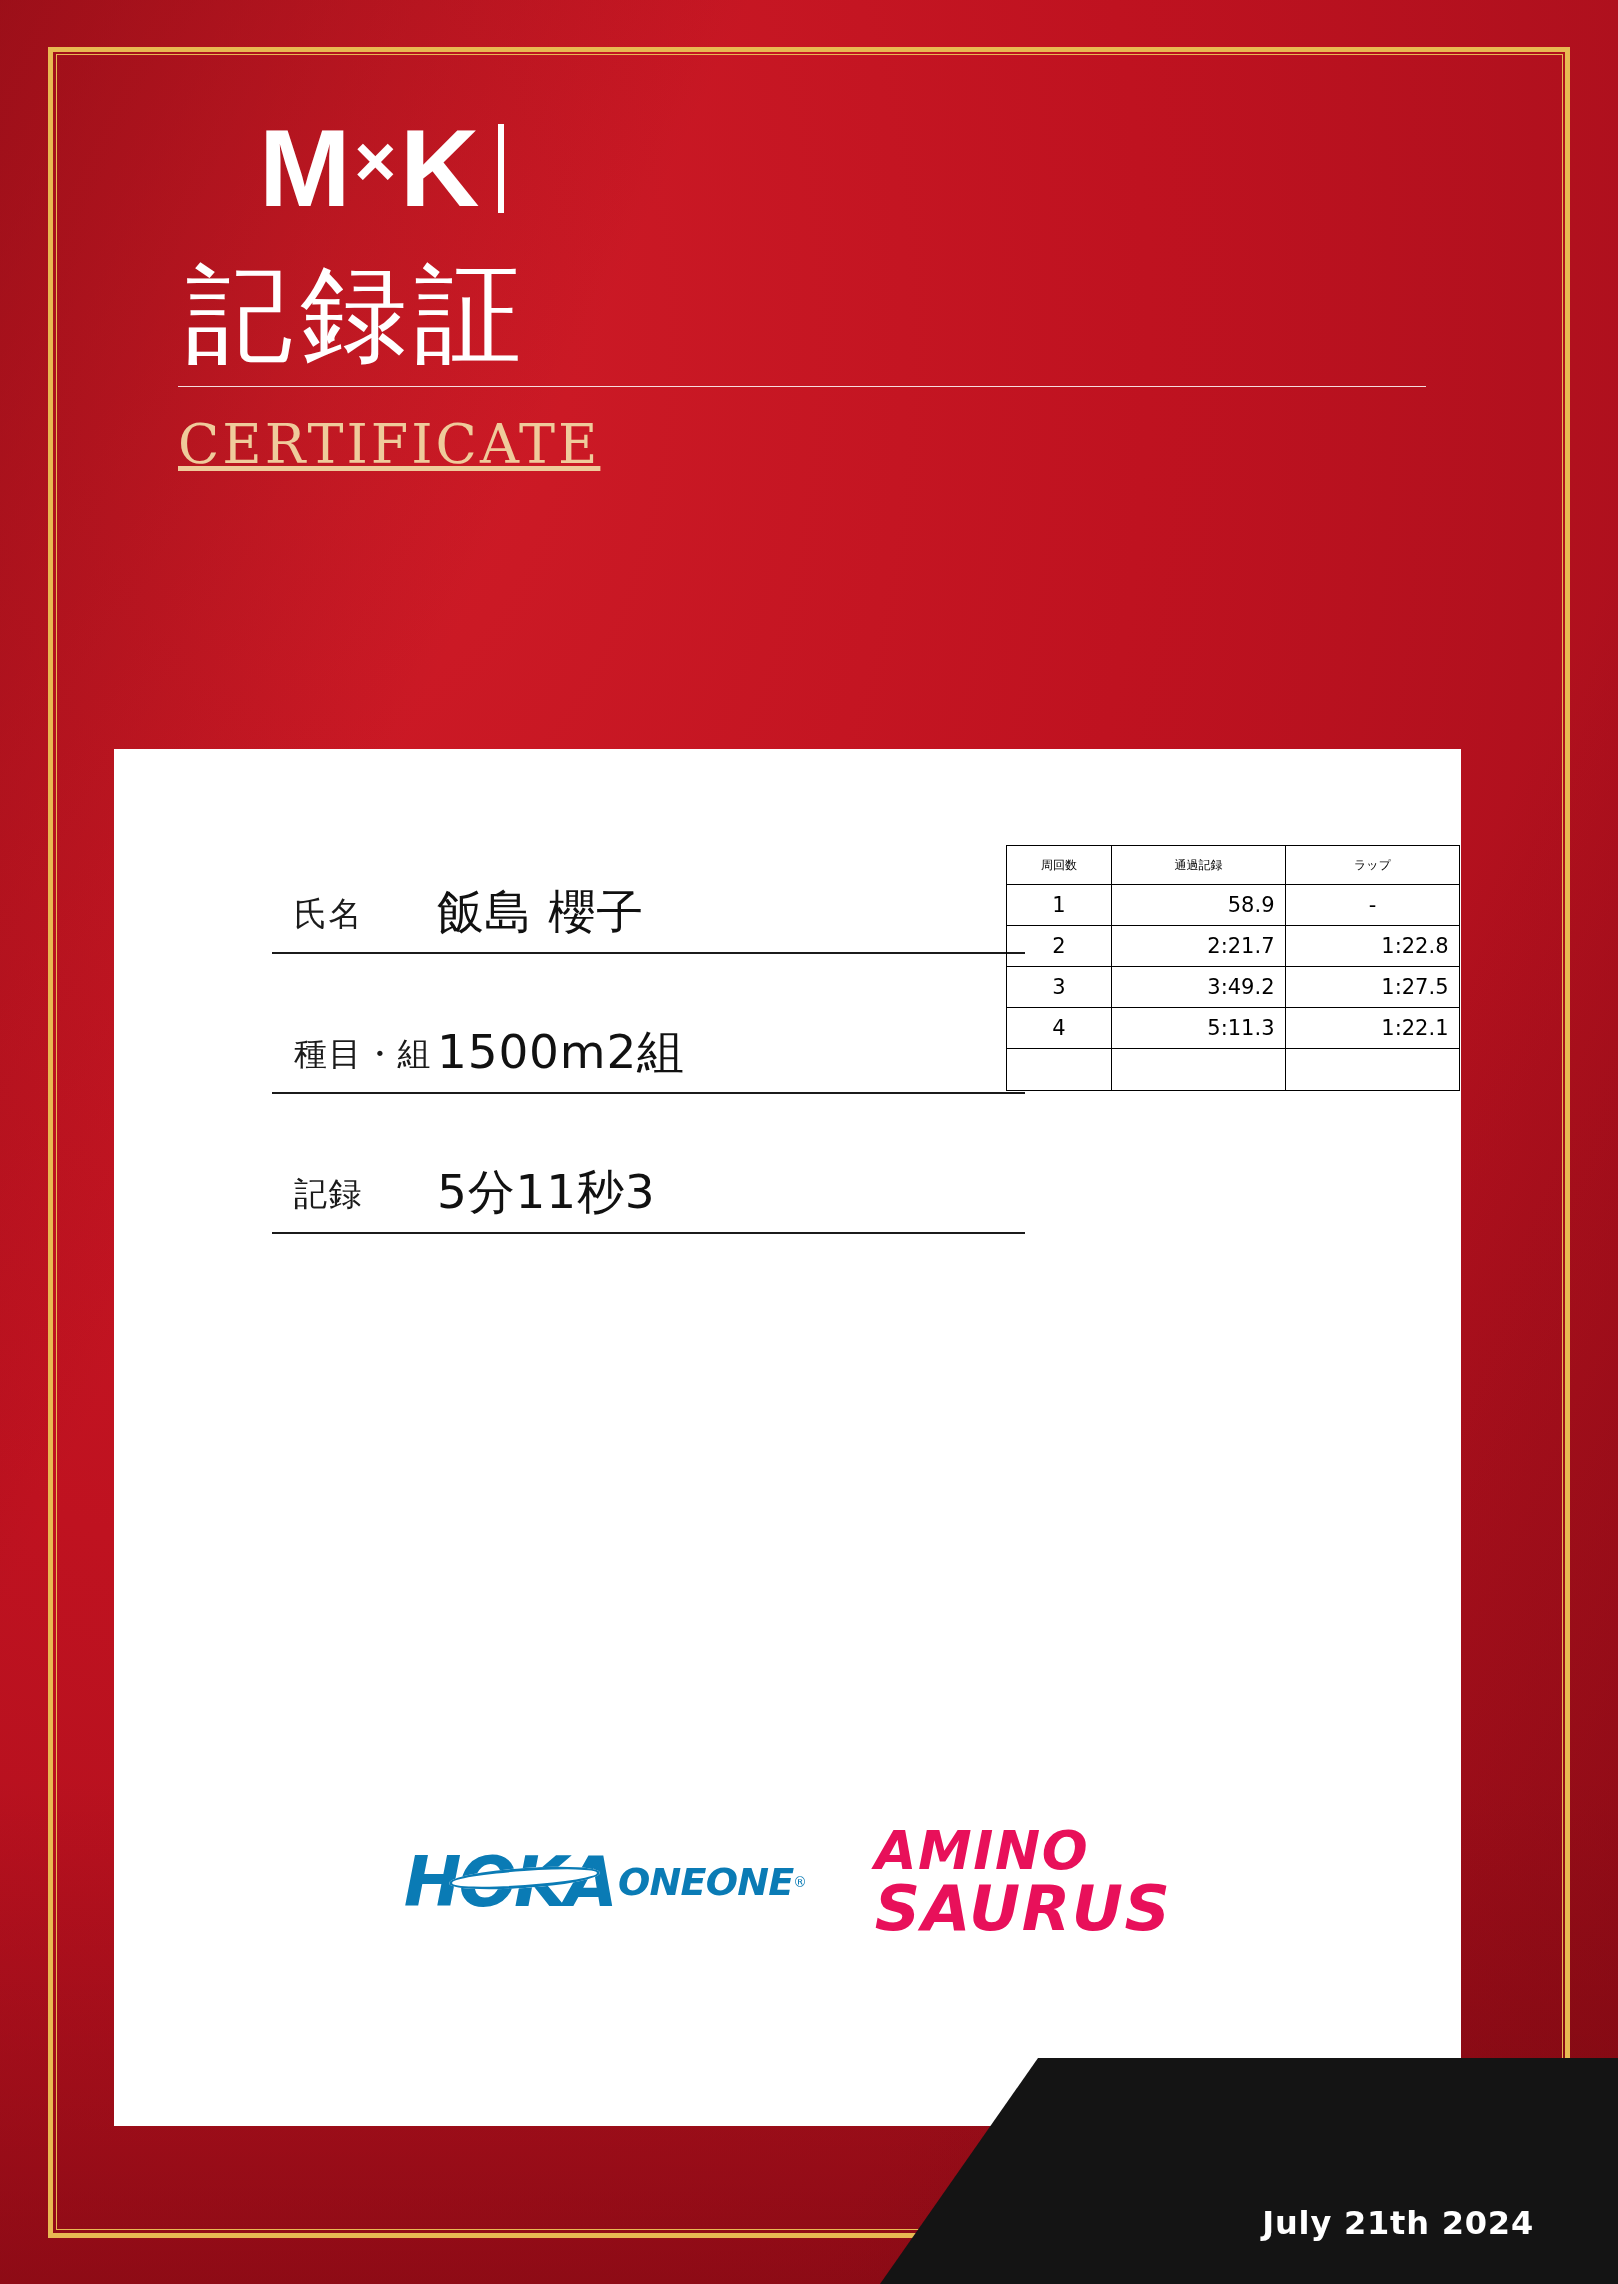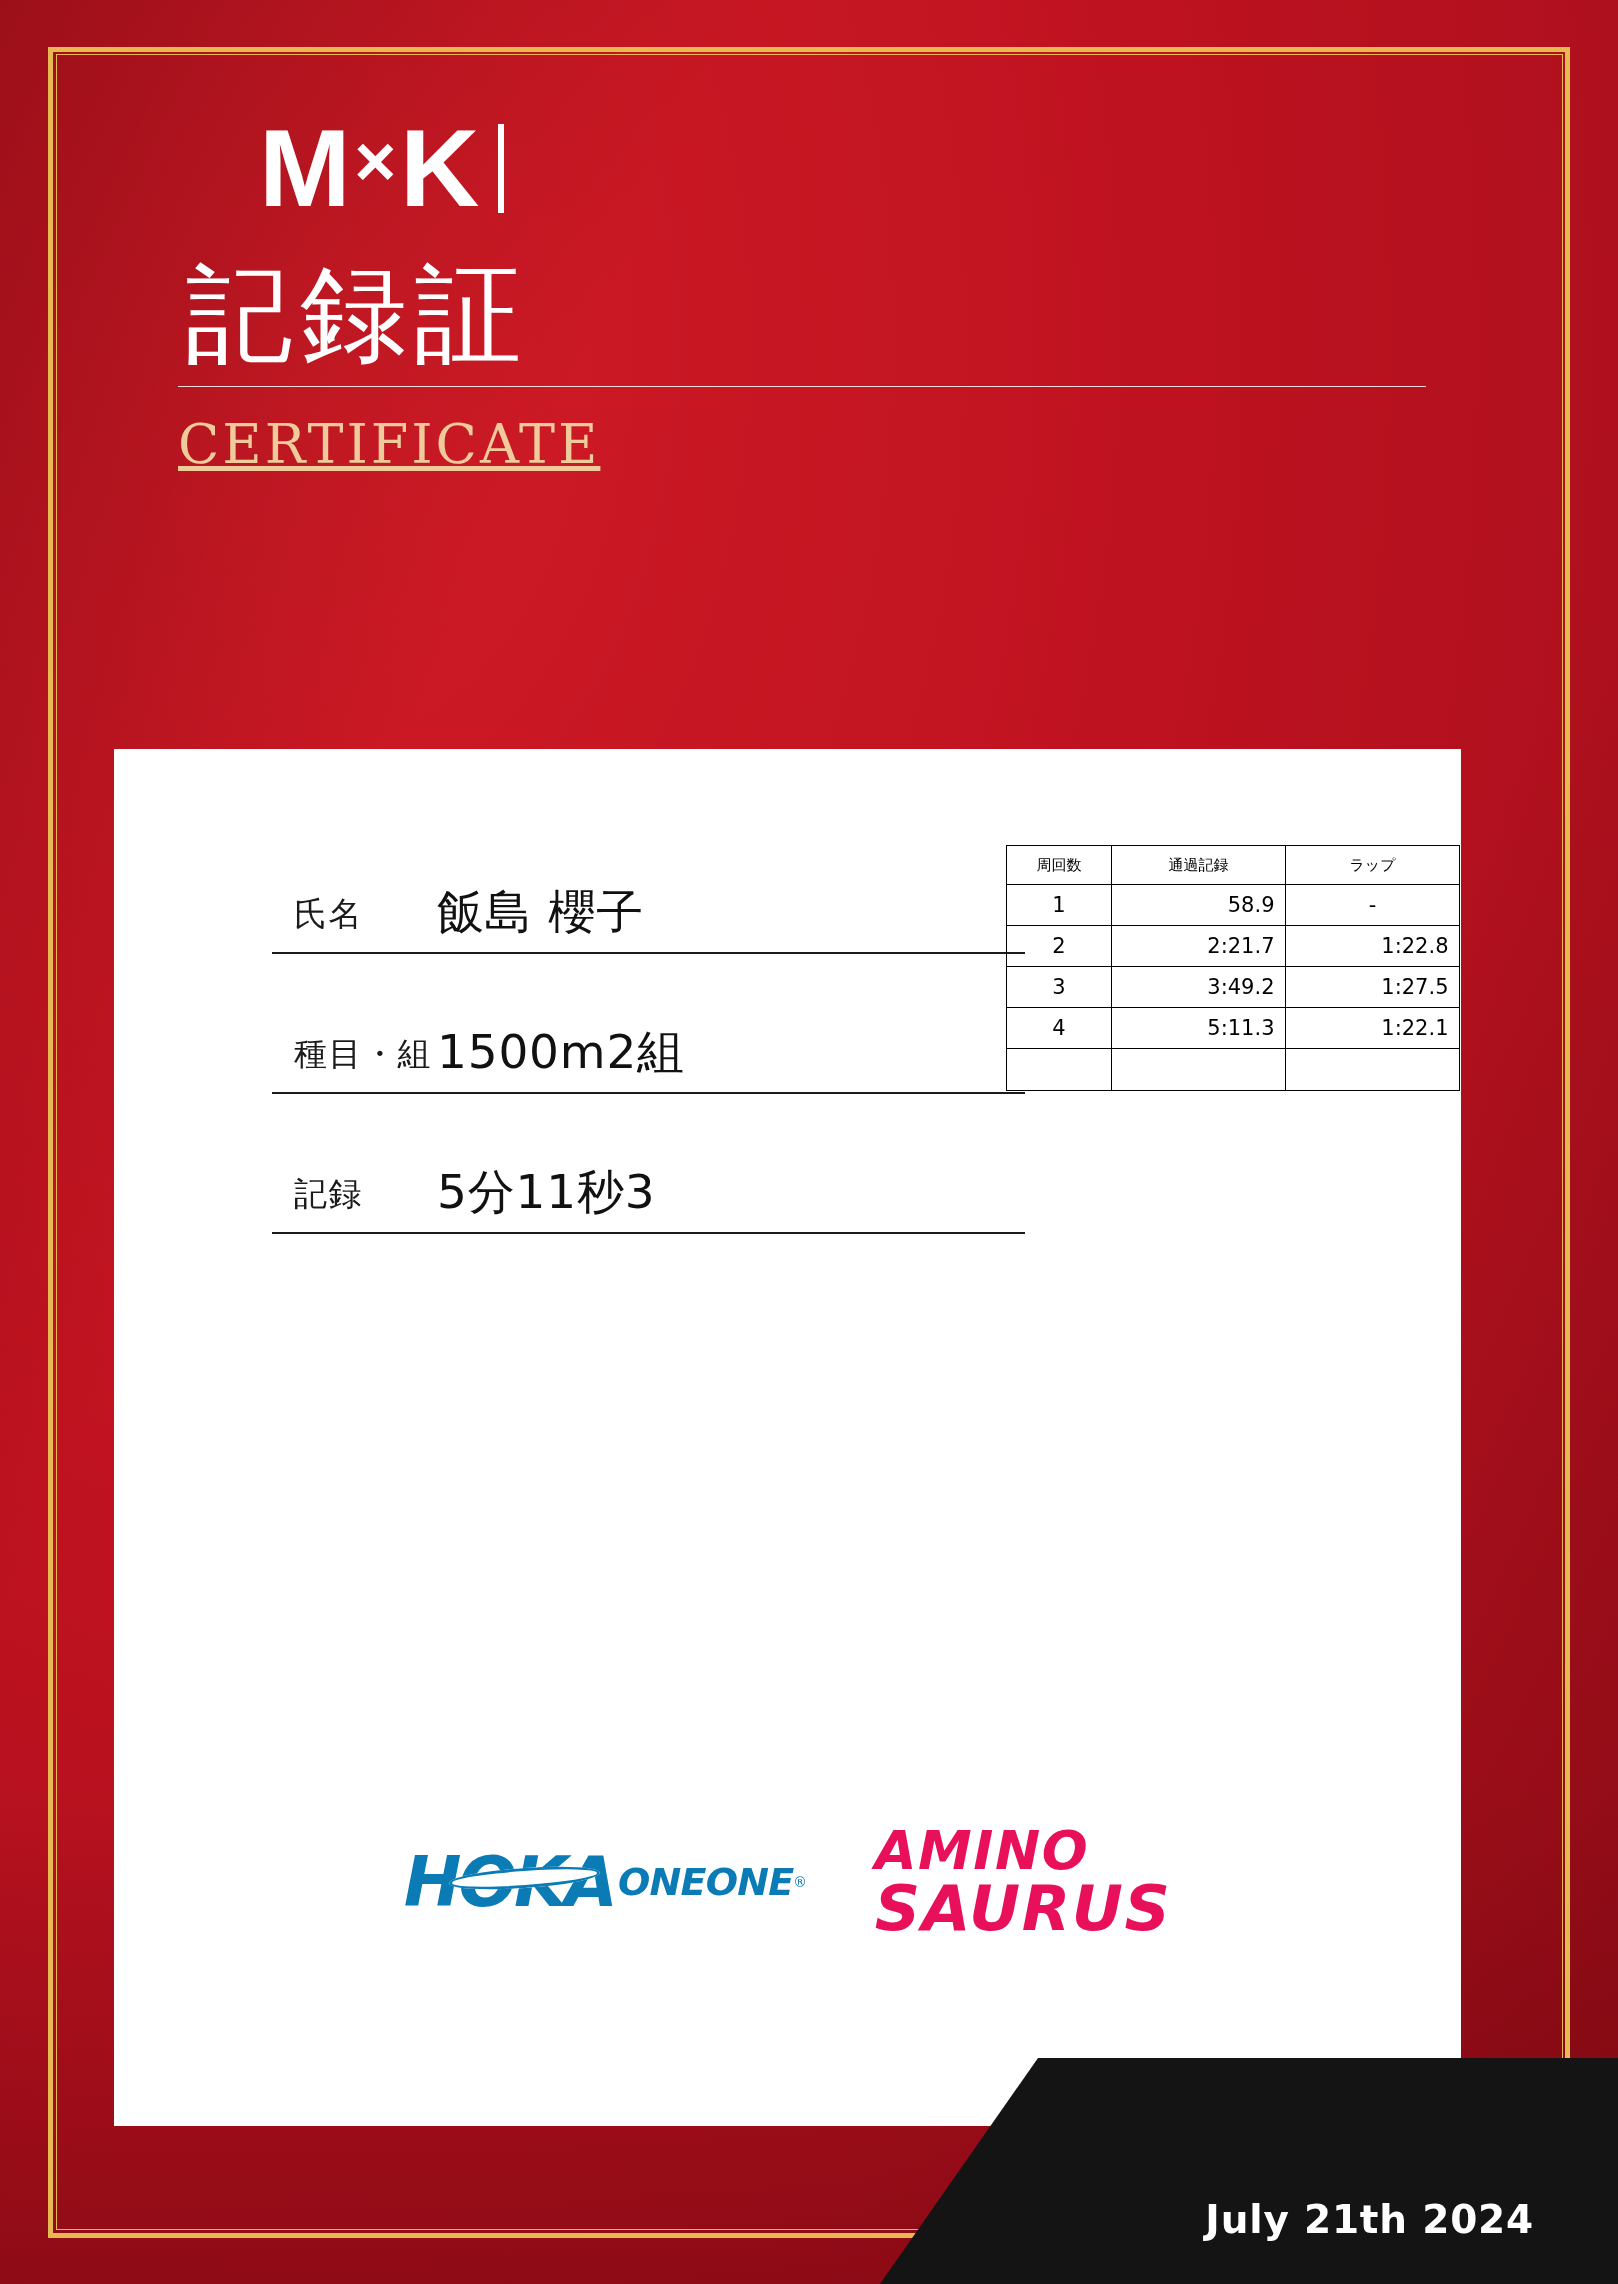--- a/index.html
+++ b/index.html
@@ -195,21 +195,21 @@
     font-family: "DejaVu Sans", "Liberation Sans", sans-serif;
   }
   .lap-table td, .lap-table th {
     border: 0.8px solid #000000;
     height: 38px;
     font-weight: normal;
     font-size: 21px;
     color: #000000;
   }
   .lap-table th {
-    font-size: 15px;
+    font-size: 12px;
     text-align: center;
     padding: 0 7.5px;
   }
   .col-lap { width: 89px; }
   .col-split { width: 158px; }
   .col-laptime { width: 158px; }
   .lap-table td.c { text-align: center; }
   .lap-table td.r { text-align: right; padding-right: 10.5px; }
   .lap-table tr.empty td { height: 39px; }
 
@@ -281,21 +281,21 @@
     width: 738px;
     height: 226px;
     background: #141414;
     clip-path: polygon(158px 0, 738px 0, 738px 226px, 0 226px);
   }
   .ribbon-date {
     position: absolute;
     right: 84px;
     bottom: 42px;
     color: #ffffff;
-    font-size: 39px;
+    font-size: 32px;
     font-weight: bold;
     letter-spacing: 0.8px;
     font-family: "DejaVu Sans", "Liberation Sans", sans-serif;
   }
 </style>
 </head>
 <body>
 
 <div class="certificate">
   <div class="bg-shade"></div>

